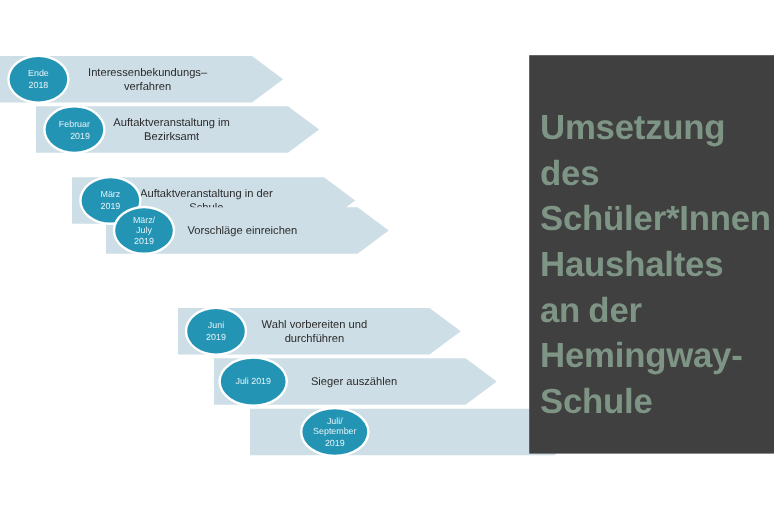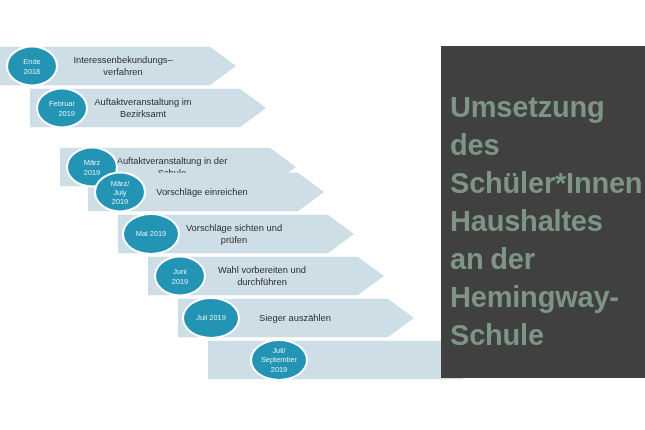--- a/index.html
+++ b/index.html
@@ -149,26 +149,20 @@
     </div>
 
     <div class="tl-row" style="left:88px; top:170px; width:196px;">
       <div class="arrow"></div>
       <div class="badge" style="left:6px;">März/
 July
 2019</div>
       <div class="arrow-label" style="left:58px; width:112px; white-space:pre-line;">Vorschläge einreichen</div>
     </div>
 
-    <div class="tl-row" style="left:118px; top:212px; width:196px;">
-      <div class="arrow"></div>
-      <div class="badge wide" style="left:4px;">Mai 2019</div>
-      <div class="arrow-label" style="left:60px; width:112px; white-space:pre-line;">Vorschläge sichten und
-prüfen</div>
-    </div>
 
     <div class="tl-row" style="left:148px; top:254px; width:196px;">
       <div class="arrow"></div>
       <div class="badge" style="left:6px;">Juni
 2019</div>
       <div class="arrow-label" style="left:56px; width:116px; white-space:pre-line;">Wahl vorbereiten und
 durchführen</div>
     </div>
 
     <div class="tl-row" style="left:178px; top:296px; width:196px;">

